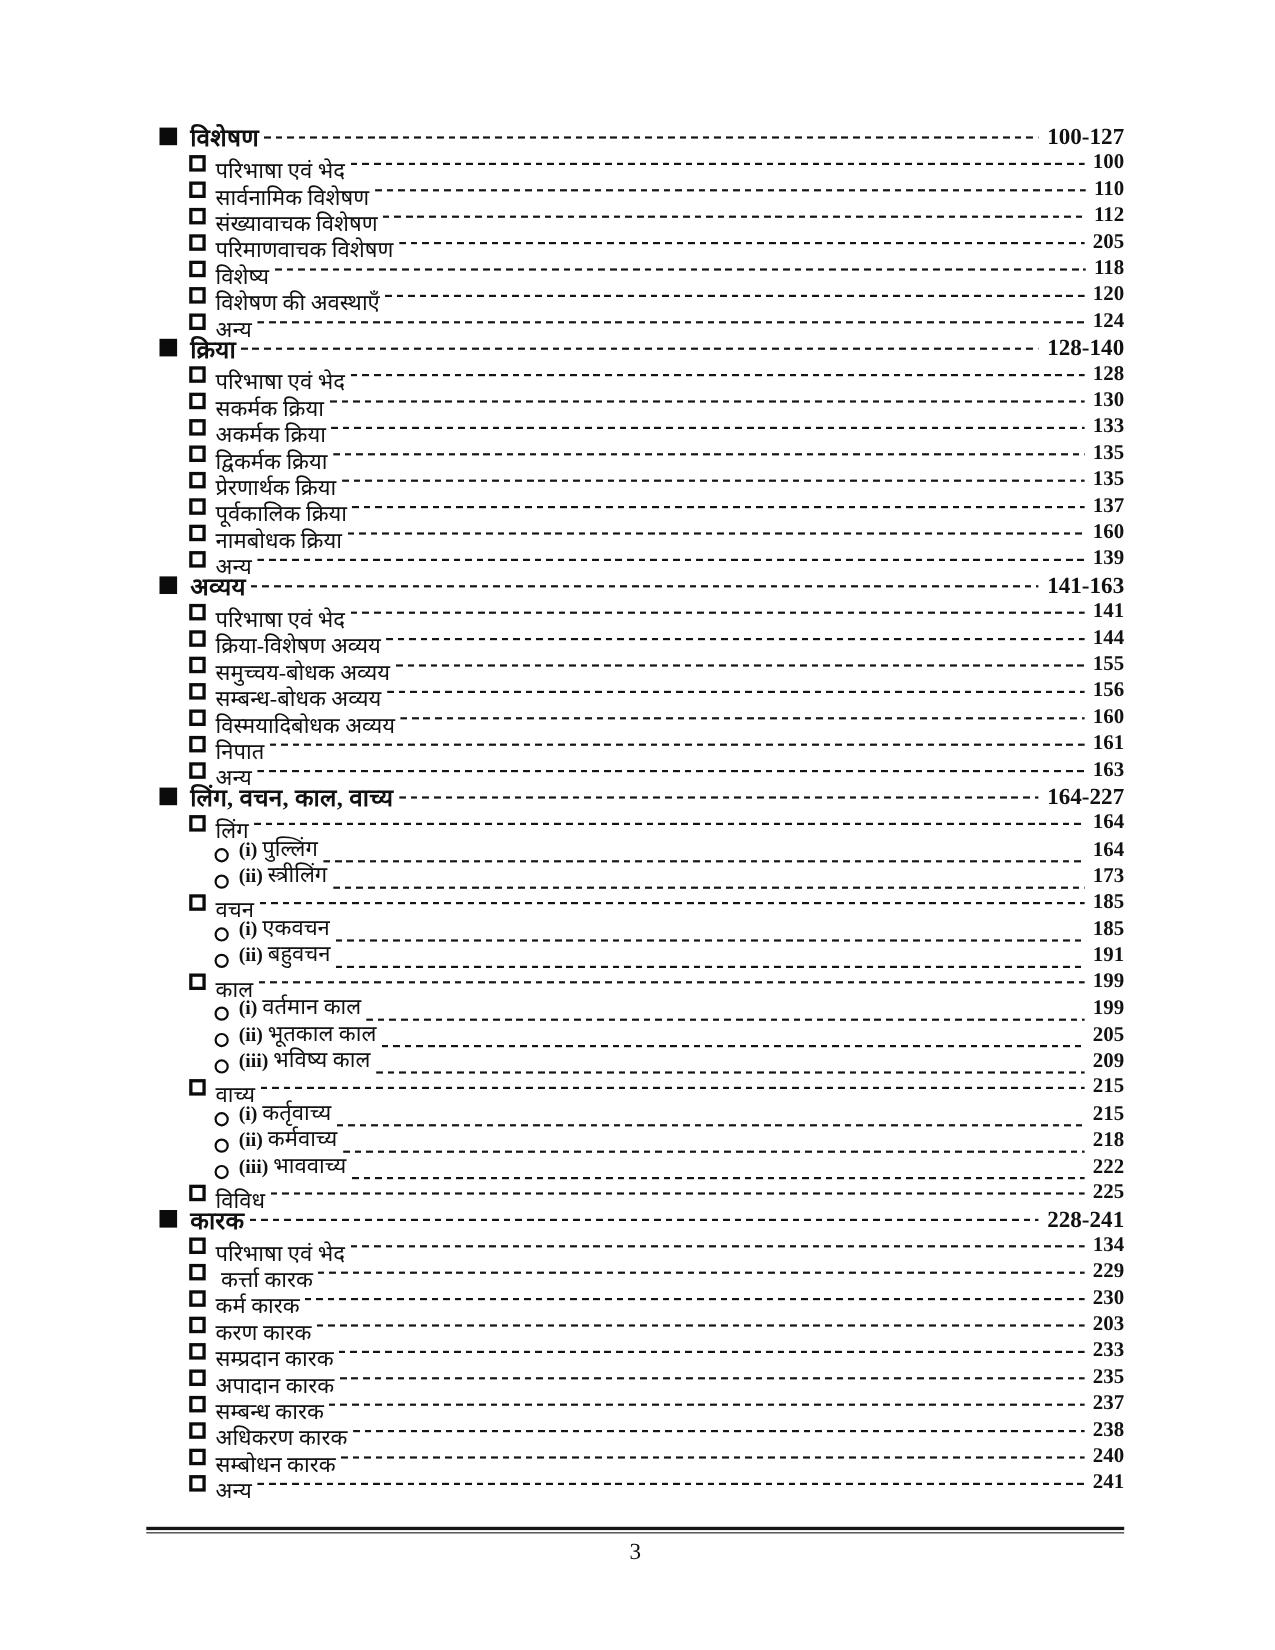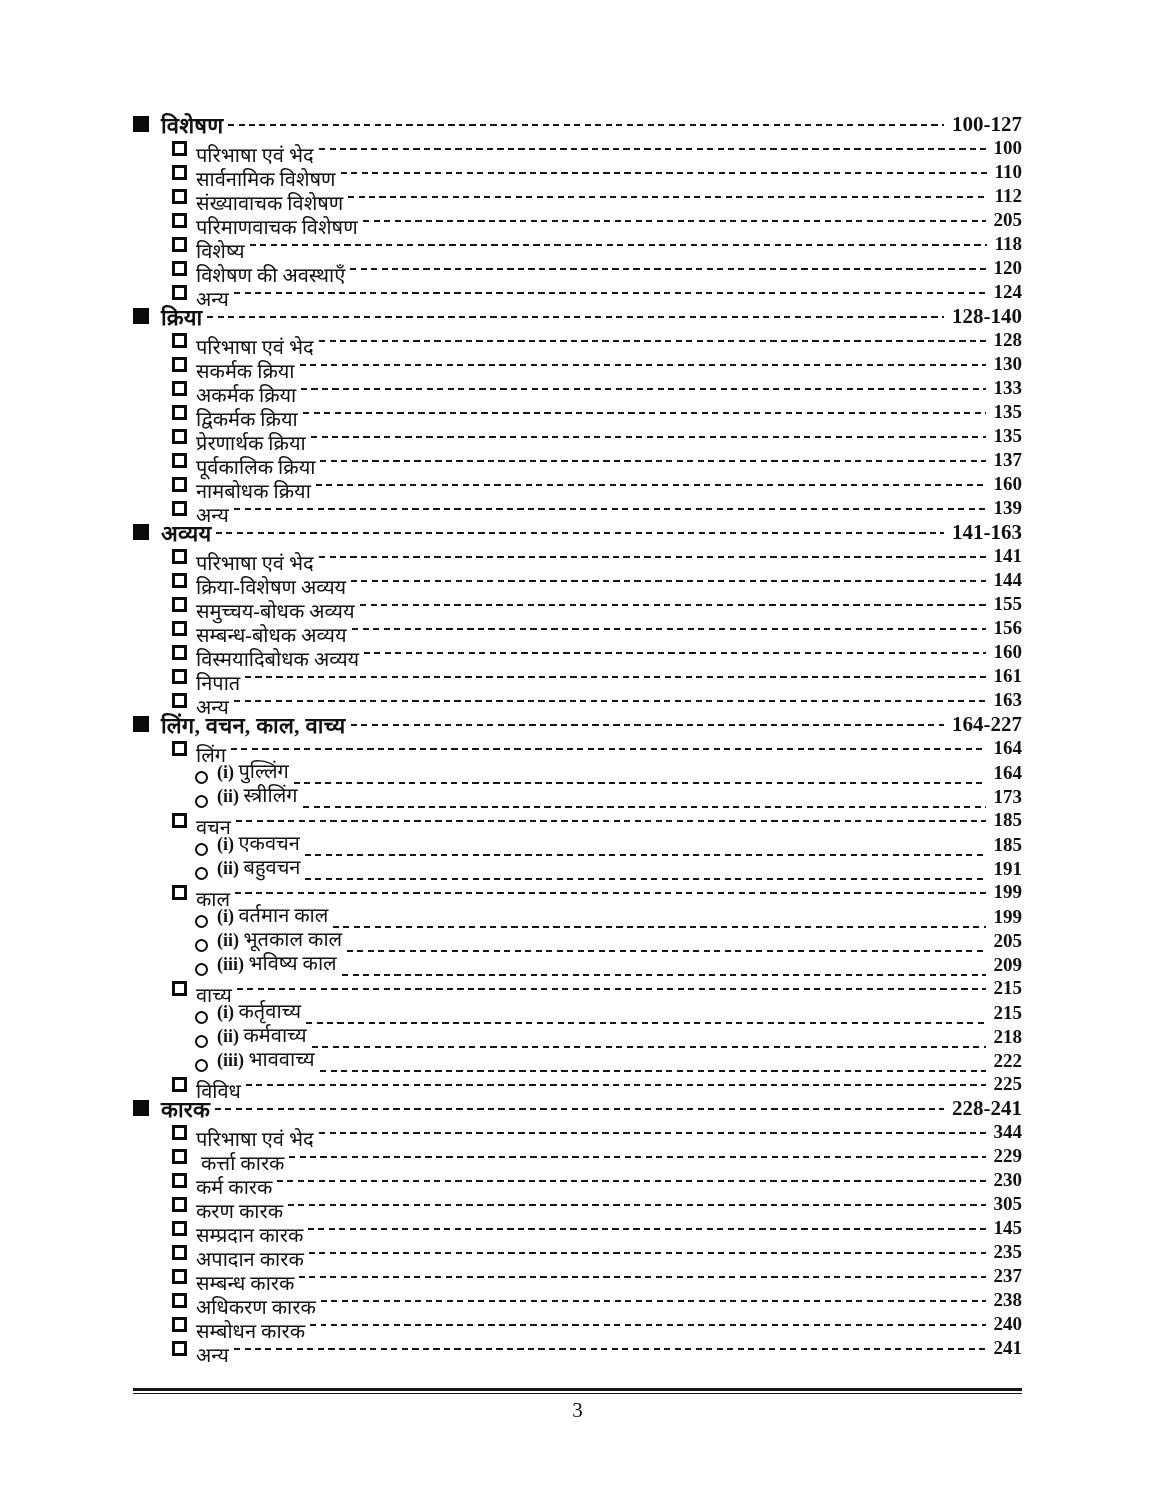--- a/index.html
+++ b/index.html
@@ -35,21 +35,21 @@
     flex:0 0 auto;
     margin-right:9px;
   }
   .bullet-l3{
     width:9px;height:9px;
     border:2.5px solid #0b0b0b;
     border-radius:50%;
     flex:0 0 auto;
     margin-right:9px;
   }
-  .l1{margin-left:0;}
+  .l1{margin-left:12px;}
   .l2{margin-left:39px;}
   .l3{margin-left:62px;align-items:flex-end;}
   
   .label-l1{
     font-size:22px;
     font-weight:bold;
     white-space:pre;
     letter-spacing:.2px;
   }
   .label{
@@ -354,45 +354,45 @@
       <div class="row l1">
         <span class="bullet-l1"></span>
         <span class="label-l1">कारक</span>
         <span class="leader"></span>
         <span class="pages-l1">228-241</span>
       </div>
       <div class="row l2">
         <span class="bullet-l2"></span>
         <span class="label">परिभाषा एवं भेद</span>
         <span class="leader"></span>
-        <span class="page-num">344</span>
+        <span class="page-num">134</span>
       </div>
       <div class="row l2">
         <span class="bullet-l2"></span>
         <span class="label"> कर्त्ता कारक</span>
         <span class="leader"></span>
         <span class="page-num">229</span>
       </div>
       <div class="row l2">
         <span class="bullet-l2"></span>
         <span class="label">कर्म कारक</span>
         <span class="leader"></span>
         <span class="page-num">230</span>
       </div>
       <div class="row l2">
         <span class="bullet-l2"></span>
         <span class="label">करण कारक</span>
         <span class="leader"></span>
-        <span class="page-num">305</span>
+        <span class="page-num">203</span>
       </div>
       <div class="row l2">
         <span class="bullet-l2"></span>
         <span class="label">सम्प्रदान कारक</span>
         <span class="leader"></span>
-        <span class="page-num">145</span>
+        <span class="page-num">233</span>
       </div>
       <div class="row l2">
         <span class="bullet-l2"></span>
         <span class="label">अपादान कारक</span>
         <span class="leader"></span>
         <span class="page-num">235</span>
       </div>
       <div class="row l2">
         <span class="bullet-l2"></span>
         <span class="label">सम्बन्ध कारक</span>

